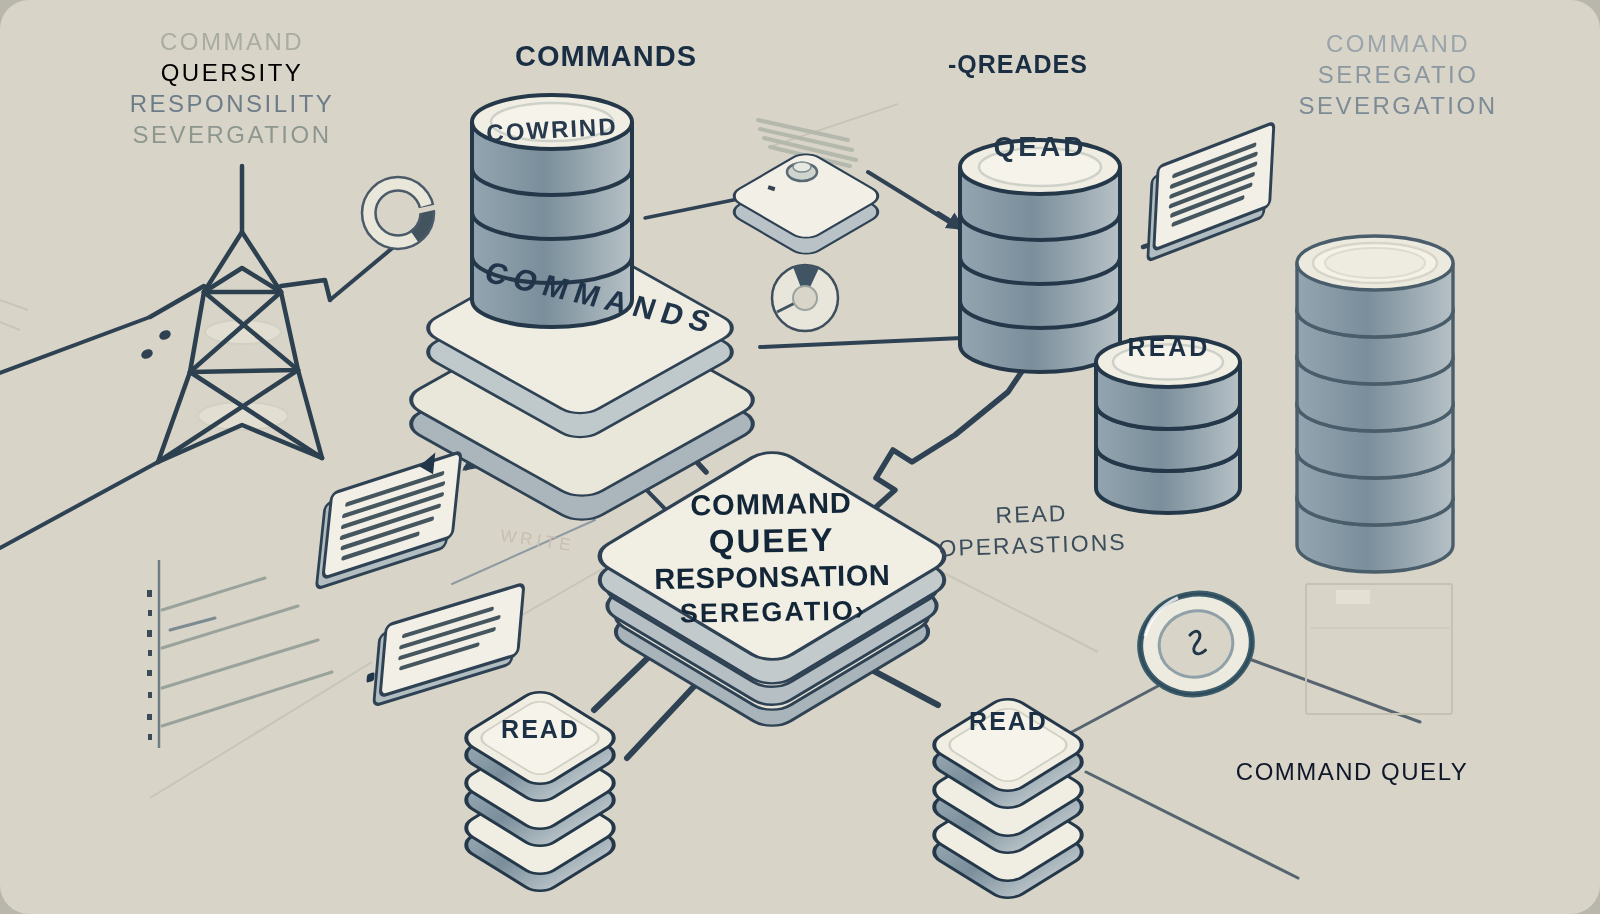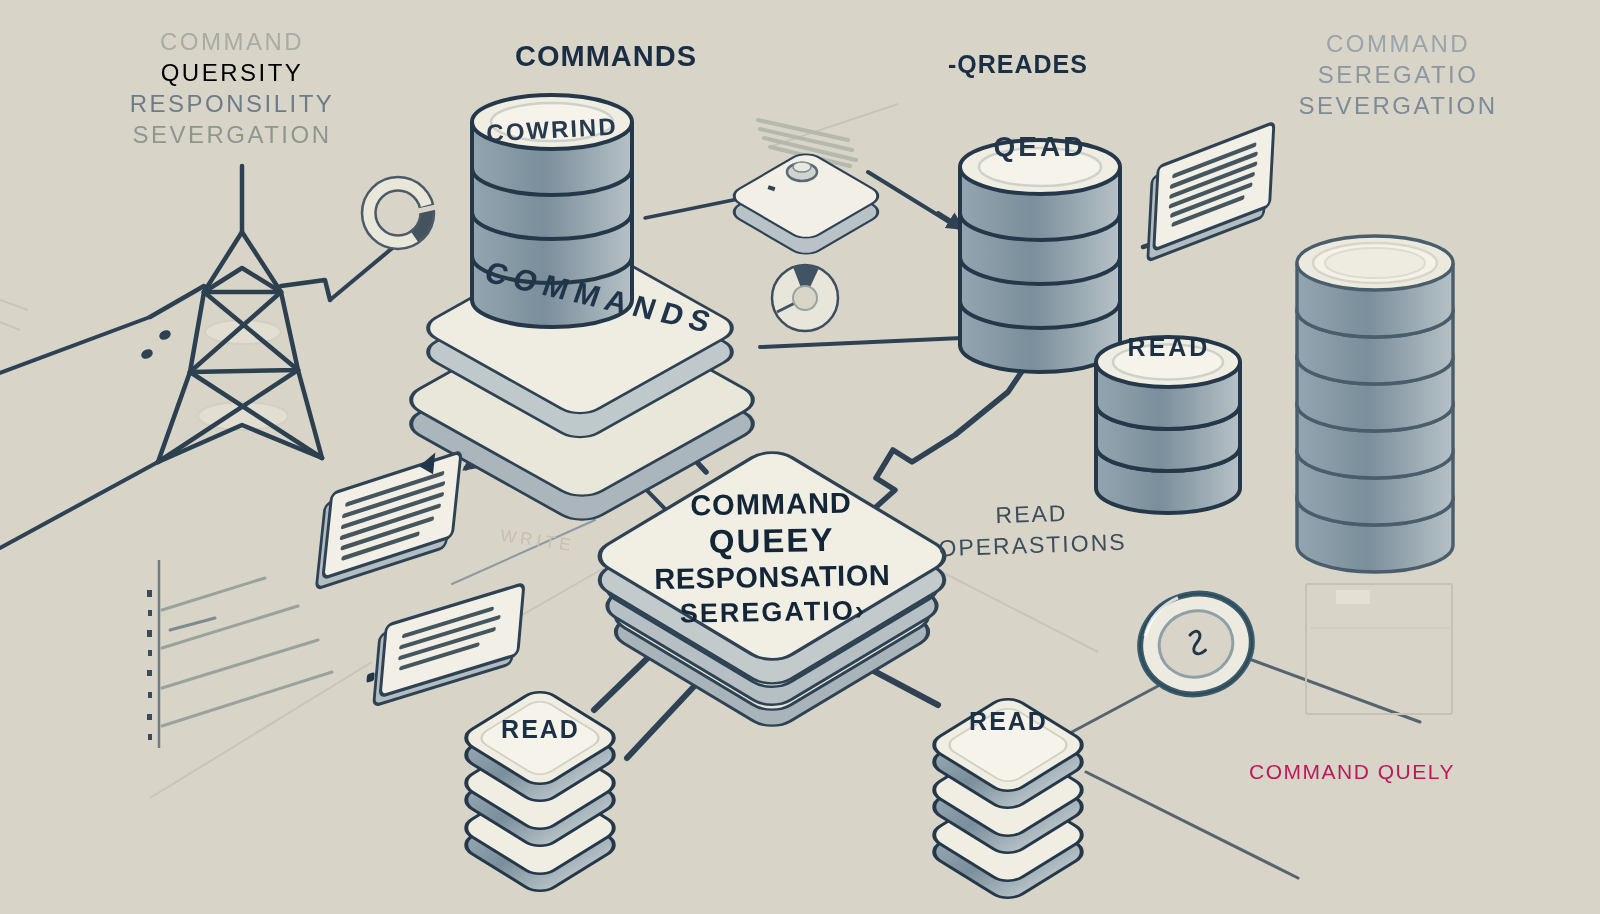--- a/index.html
+++ b/index.html
@@ -1,19 +1,20 @@
 <!DOCTYPE html>
 <html><head>
 <meta charset="utf-8">
 <style>
   html,body{margin:0;padding:0;background:#b9b6ab;}
   #stage{
     position:relative;width:1600px;height:914px;overflow:hidden;
     background:#d8d4c8;
     font-family:"Liberation Sans", sans-serif;
+    border-radius:29px;
   }
   #art{position:absolute;left:0;top:0;width:1600px;height:914px;}
   .txt{position:absolute;white-space:nowrap;}
   .blk{text-align:center;}
   .blk div{white-space:nowrap;}
 
   
   .tlb{left:104px;top:26px;width:256px;font-size:24px;line-height:31px;letter-spacing:2.5px;font-weight:400;}
   .tl-1{color:#a9aca2}.tl-2{color:#000000}.tl-3{color:#6d7c88}.tl-4{color:#8e978f}
 
@@ -36,21 +37,21 @@
   .d1{font-size:29px;font-weight:700;letter-spacing:1px;line-height:35px;}
   .d2{font-size:33px;font-weight:700;letter-spacing:2px;line-height:37px;}
   .d3{font-size:29px;font-weight:700;letter-spacing:.5px;line-height:36px;}
   .d4{font-size:27px;font-weight:700;letter-spacing:2px;line-height:34px;}
 
   .readops{left:920px;top:499px;width:224px;text-align:center;font-size:23px;line-height:31px;letter-spacing:2px;color:#3c4e5c;transform:rotate(-2deg);font-weight:400;}
   .write-hint{left:500px;top:531px;font-size:17px;letter-spacing:4px;color:#c9beb0;transform:rotate(8deg);font-weight:500;}
 
   .cqrs{left:640px;top:754px;width:270px;text-align:center;font-size:60px;font-weight:600;letter-spacing:8px;color:#31536d;}
 
-  .brb{left:1222px;top:757px;width:260px;font-size:21px;line-height:29px;letter-spacing:1.5px;color:#be185d;font-weight:400;}
+  .brb{left:1222px;top:757px;width:260px;font-size:24px;line-height:29px;letter-spacing:1.5px;color:#0f172a;font-weight:400;}
 </style>
 </head>
 <body>
 
 <div id="stage">
 
 <svg id="art" viewBox="0 0 1600 914" xmlns="http://www.w3.org/2000/svg">
   <defs>
     <linearGradient id="gSide" x1="0" y1="0" x2="1" y2="0">
       <stop offset="0" stop-color="#93a5b0"></stop>

